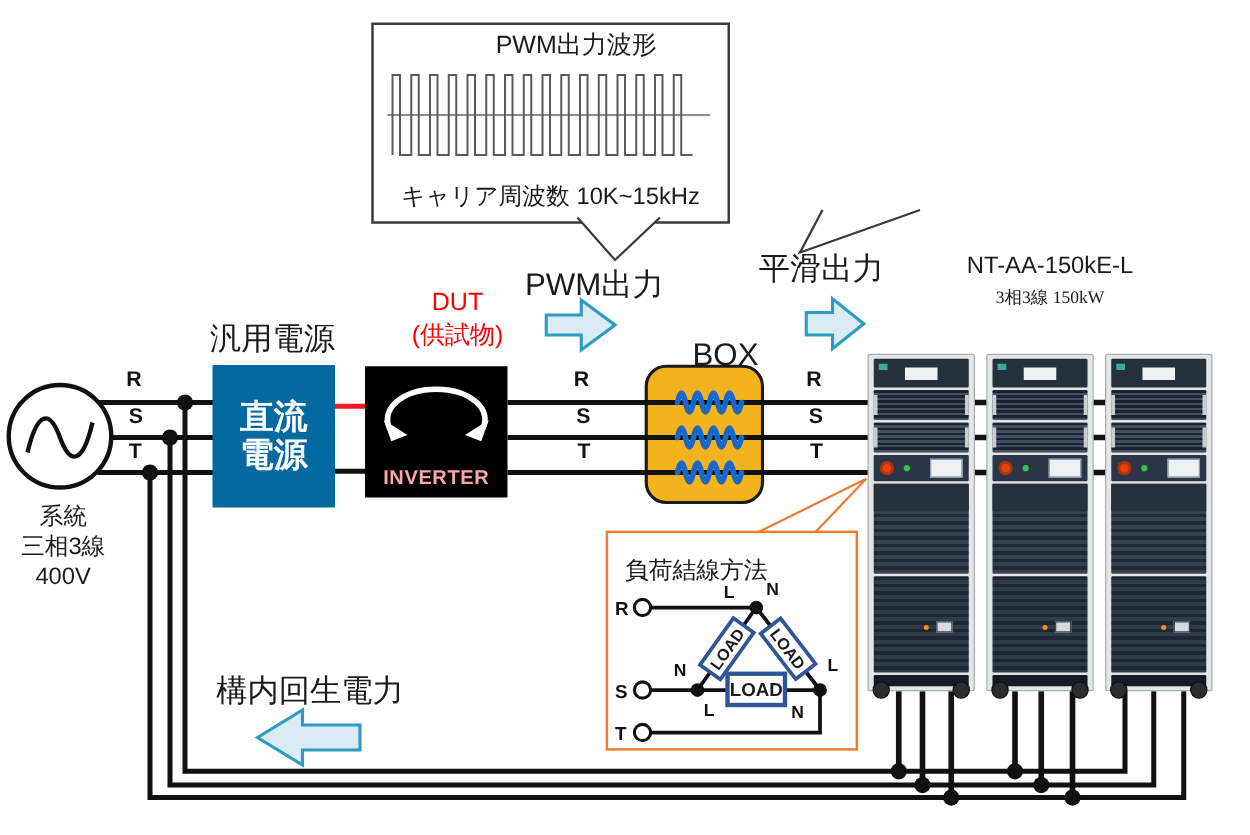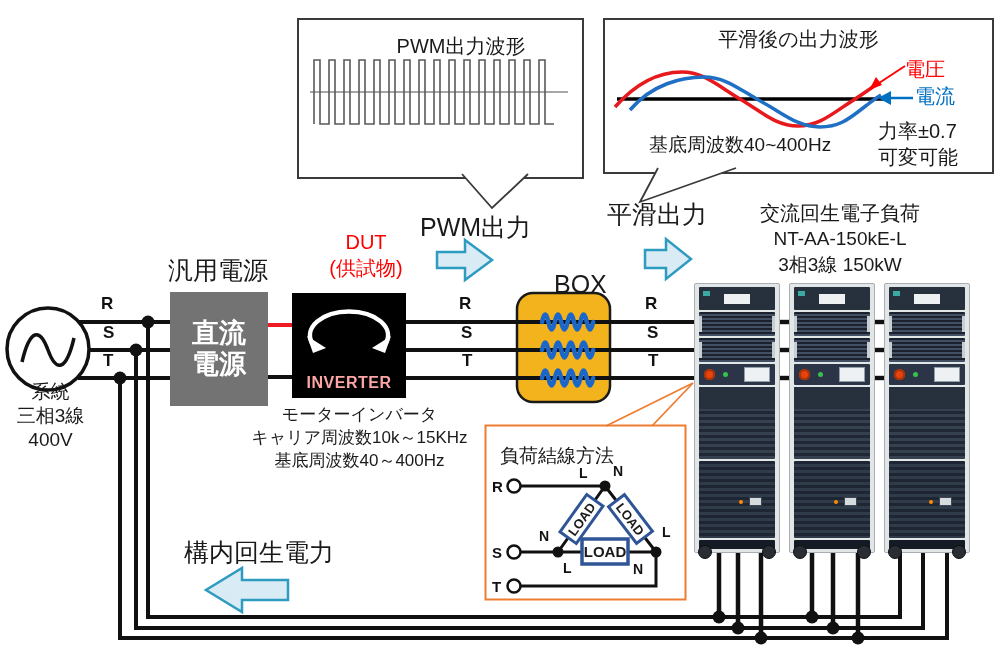--- a/index.html
+++ b/index.html
@@ -10,21 +10,21 @@
   .phase{position:absolute;font-size:17px;font-weight:bold;color:#111;z-index:2;}
   svg{display:block;}
   #wires{position:absolute;left:0;top:0;z-index:1;}
   #overlay{position:absolute;left:0;top:0;z-index:3;pointer-events:none;}
 
   
   .callout{position:absolute;background:#fff;border:2px solid #3a3a3a;z-index:2;}
   .callout .title{position:absolute;left:0;right:0;text-align:center;font-size:20px;}
 
   
-  #dcbox{position:absolute;left:170px;top:292px;width:98px;height:114px;background:#737373;
+  #dcbox{position:absolute;left:170px;top:292px;width:98px;height:114px;background:#0369a1;
          display:flex;flex-direction:column;align-items:center;justify-content:center;z-index:2;}
   #dcbox div{color:#fff;font-size:27px;font-weight:bold;line-height:31px;}
 
   
   #invbox{position:absolute;left:292px;top:293px;width:114px;height:105px;background:#000;z-index:2;}
   #invbox .invlabel{position:absolute;left:0;right:0;bottom:6px;text-align:center;color:#fca5a5;
                     font-size:16px;font-weight:bold;letter-spacing:0.5px;}
   .caption-col{position:absolute;text-align:center;font-size:17px;line-height:23px;z-index:2;}
   .red{color:#f00;}
 
@@ -114,51 +114,35 @@
 
   <svg id="overlay" width="1000" height="668">
     <rect x="463" y="172" width="64" height="4" fill="#fff"></rect>
     <path d="M462,174 L492,208 L528,174" stroke="#3a3a3a" stroke-width="1.8" fill="#fff"></path>
     <rect x="659" y="166" width="76" height="5" fill="#fff"></rect>
     <path d="M658,168 L640,202 L736,168" stroke="#3a3a3a" stroke-width="1.8" fill="#fff"></path>
     <path d="M606,426 L693,383 L652,426" stroke="#ed7d31" stroke-width="1.8" fill="none"></path>
   </svg>
 
   <div class="callout" style="left:297px;top:18px;width:283px;height:157px;">
-    <div class="title" style="top:13px;padding-left:41px;">PWM出力波形</div>
+    <div class="title" style="top:2px;padding-left:41px;">PWM出力波形</div>
     <svg style="position:absolute;left:9px;top:34px;" width="264" height="80">
       <path d="M2,38 H260" stroke="#8a8a8a" stroke-width="1.5"></path>
       <path d="M6,70 V6 H12 V70 H21 V6 H27 V70 H36 V6 H42 V70 H51 V6 H57 V70 H66 V6 H72 V70 H81 V6 H87 V70 H96 V6 H102 V70 H111 V6 H117 V70 H126 V6 H132 V70 H141 V6 H147 V70 H156 V6 H162 V70 H171 V6 H177 V70 H186 V6 H192 V70 H201 V6 H207 V70 H216 V6 H222 V70 H231 V6 H237 V70 H246" stroke="#5a5a5a" stroke-width="1.6" fill="none"></path>
     </svg>
-  </div>
-
-  <div class="callout" style="left:603px;top:18px;width:387px;height:152px;">
-    <svg style="position:absolute;left:0;top:0;" width="387" height="152">
-      <path d="M12,79 H283" stroke="#000" stroke-width="3.5"></path>
-      <path d="M10,87 C32,62 55,52 77,52 C99,52 113,66 135,79 C157,92 171,106 193,106 C215,106 228,93 250,79 C258,74 265,69 272,64" stroke="#e8191c" stroke-width="3.5" fill="none"></path>
-      <path d="M25,90 C47,64 77,57 99,57 C121,57 135,70 157,82 C179,94 193,107 215,107 C237,107 247,96 262,85 C267,81 271,78 276,75" stroke="#1f6fc5" stroke-width="3.5" fill="none"></path>
-      <path d="M300,46 L268,67" stroke="#f00" stroke-width="2"></path>
-      <polygon points="264,70 277,65 271,57" fill="#f00"></polygon>
-      <path d="M308,78 L280,78" stroke="#0070c0" stroke-width="2.5"></path>
-      <polygon points="273,78 286,71 286,85" fill="#0070c0"></polygon>
-    </svg>
-    <div class="title" style="top:6px;">平滑後の出力波形</div>
-    <div class="abs" style="left:300px;top:36px;font-size:20px;color:#f00;">電圧</div>
-    <div class="abs" style="left:310px;top:63px;font-size:20px;color:#0070c0;">電流</div>
-    <div class="abs" style="left:44px;top:112px;font-size:19px;">基底周波数40~400Hz</div>
-    <div class="abs" style="left:273px;top:98px;font-size:20px;">力率±0.7</div>
-    <div class="abs" style="left:273px;top:124px;font-size:20px;">可変可能</div>
-  </div>
+    <div class="title" style="top:124px;font-size:19px;">キャリア周波数 10K~15kHz</div>
+  </div>
+
 
   <div class="lbl" style="left:420px;top:211px;">PWM出力</div>
   <div class="lbl" style="left:607px;top:198px;">平滑出力</div>
   <div class="lbl" style="left:554px;top:270px;">BOX</div>
-  <div class="lbl" style="left:173px;top:536px;margin-left:11px;">構内回生電力</div>
-
-  <div class="caption-col" style="left:3px;top:380px;width:95px;font-size:19px;line-height:24px;">
+  <div class="lbl" style="left:173px;top:536px;">構内回生電力</div>
+
+  <div class="caption-col" style="left:3px;top:402px;width:95px;font-size:19px;line-height:24px;">
     <div>系統</div>
     <div>三相3線</div>
     <div>400V</div>
   </div>
   <div class="phase" style="left:101px;top:294px;">R</div>
   <div class="phase" style="left:103px;top:323px;">S</div>
   <div class="phase" style="left:103px;top:351px;">T</div>
 
   <div class="lbl" style="left:168px;top:254px;">汎用電源</div>
   <div id="dcbox">
@@ -171,37 +155,31 @@
     <div>(供試物)</div>
   </div>
   <div id="invbox">
     <svg style="position:absolute;left:0;top:2px;" width="114" height="78">
       <path d="M20,48 A39,24 0 1 1 94,48" stroke="#fff" stroke-width="4.5" fill="none"></path>
       <polygon points="34,53 15,41 21,58" fill="#fff"></polygon>
       <polygon points="80,53 99,41 93,58" fill="#fff"></polygon>
     </svg>
     <div class="invlabel">INVERTER</div>
   </div>
-  <div class="caption-col" style="left:237px;top:403px;width:245px;">
-    <div>モーターインバータ</div>
-    <div>キャリア周波数10k～15KHz</div>
-    <div>基底周波数40～400Hz</div>
-  </div>
 
   <div class="phase" style="left:459px;top:294px;">R</div>
   <div class="phase" style="left:461px;top:323px;">S</div>
   <div class="phase" style="left:462px;top:351px;">T</div>
   <div class="phase" style="left:645px;top:294px;">R</div>
   <div class="phase" style="left:647px;top:323px;">S</div>
   <div class="phase" style="left:648px;top:351px;">T</div>
 
   <div class="caption-col" style="left:715px;top:200px;width:250px;font-size:20px;line-height:26px;">
-    <div>交流回生電子負荷</div>
     <div style="font-size:19px;">NT-AA-150kE-L</div>
-    <div style="font-size:19px;">3相3線 150kW</div>
+    <div style="font-size:14px;font-family:Liberation Serif, serif;">3相3線 150kW</div>
   </div>
 
   <div class="rack" style="left:694px;">
     <div class="inner">
       <div class="panel p-logo">
           <div class="chip"></div>
           <div class="badge"></div>
         </div>
       <div class="panel p-vent"></div>
       <div class="panel p-vent"></div>

